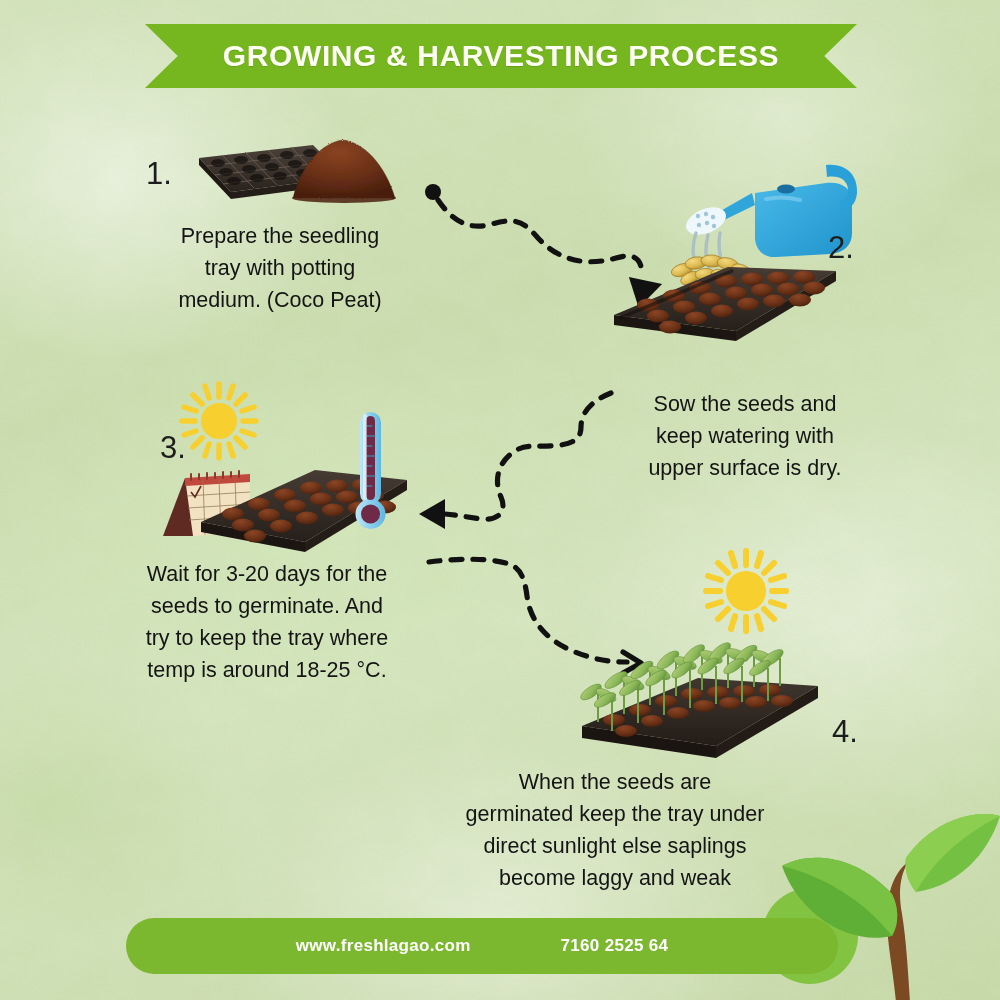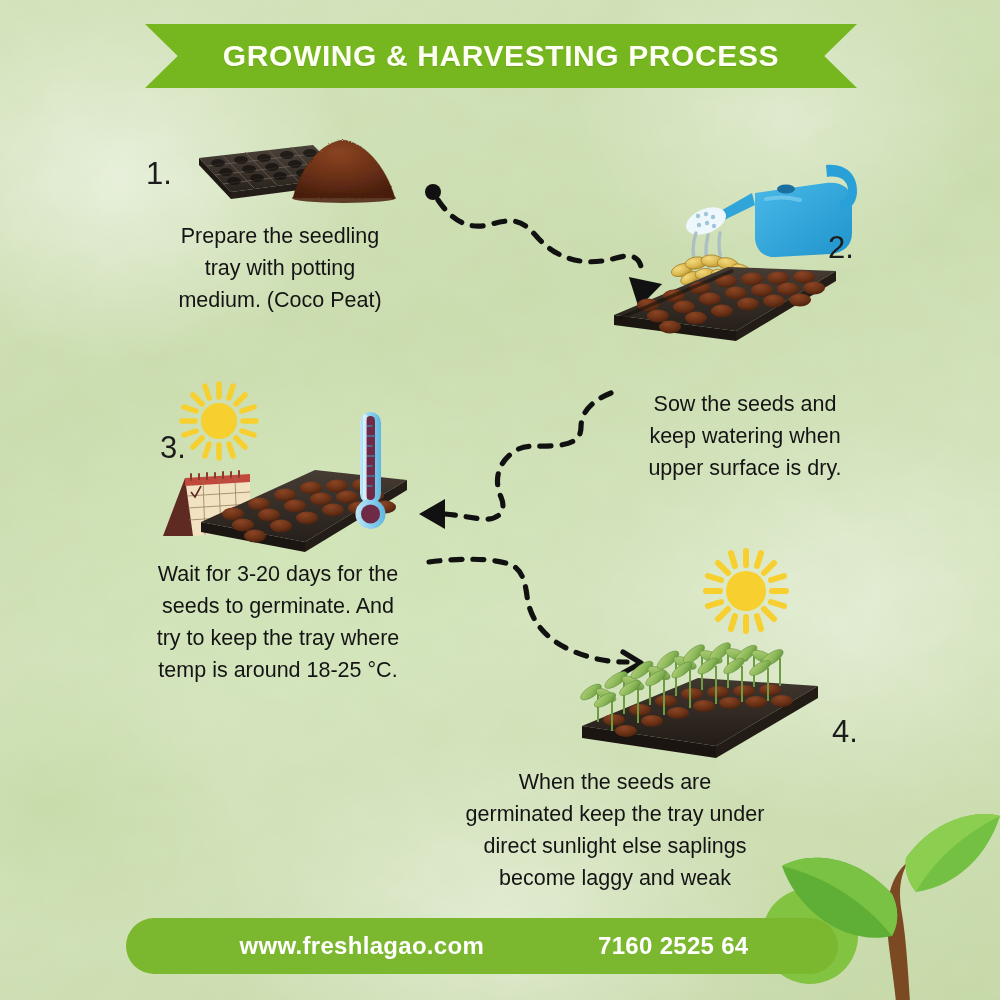--- a/index.html
+++ b/index.html
@@ -41,21 +41,21 @@
     position:absolute;font-size:21.5px;line-height:32px;color:#141414;
     text-align:center;font-family:"Liberation Sans",sans-serif;white-space:pre-line;
   }
 
   
   .footer{
     position:absolute;left:126px;top:918px;width:712px;height:56px;
     background:var(--green,#7cb82f);border-radius:30px;
     display:flex;align-items:center;justify-content:center;gap:90px;
   }
-  .footer span{color:#ffffff;font-weight:bold;font-size:24px;letter-spacing:.3px;margin-left:24px;}
+  .footer span{color:#ffffff;font-weight:bold;font-size:17px;letter-spacing:.3px;}
 
   svg.art{position:absolute;overflow:visible;}
 </style>
 </head>
 <body>
 
 <div id="poster">
 
   <svg id="grain" viewBox="0 0 1000 1000" preserveAspectRatio="none">
     <defs>
@@ -228,21 +228,21 @@
         <ellipse cx="174" cy="156" rx="11" ry="6.5"></ellipse>
           <ellipse cx="200" cy="155" rx="11" ry="6.5"></ellipse>
       </g>
       <g fill="#120e0a" opacity=".55">
         <polygon points="18,172 132,124 134,127 20,175"></polygon>
       </g>
     </g>
   </svg>
   <div class="step-num" style="left:828px;top:230px;">2.</div>
   <div class="step-text" style="left:600px;top:388px;width:290px;">Sow the seeds and
-keep watering when
+keep watering with
 upper surface is dry.</div>
 
   <svg class="art" style="left:415px;top:385px;width:205px;height:160px" viewBox="0 0 205 160">
     <path d="M196,8 C176,16 166,28 166,42 C166,54 158,58 146,60 C124,63 112,58 100,66 C84,76 78,94 86,112 C92,126 84,136 66,134 C52,132 42,130 30,129" fill="none" stroke="#111" stroke-width="5.2" stroke-linecap="round" stroke-dasharray="11 11"></path>
     <polygon points="4,129 30,114 30,144" fill="#111"></polygon>
   </svg>
 
   <svg class="art" style="left:176px;top:378px;width:86px;height:86px" viewBox="0 0 86 86">
     <circle cx="43" cy="43" r="18" fill="#f7cf2e"></circle>
     <g stroke="#f7cf2e" stroke-width="5.5" stroke-linecap="round">
@@ -347,21 +347,21 @@
         <line x1="211" y1="28" x2="217" y2="28"></line>
         <line x1="211" y1="38" x2="220" y2="38"></line>
         <line x1="211" y1="48" x2="217" y2="48"></line>
         <line x1="211" y1="58" x2="220" y2="58"></line>
         <line x1="211" y1="68" x2="217" y2="68"></line>
       </g>
       <rect x="208" y="-4" width="4" height="86" rx="2" fill="#ffffff" opacity=".5"></rect>
     </g>
   </svg>
   <div class="step-num" style="left:160px;top:430px;">3.</div>
-  <div class="step-text" style="left:128px;top:558px;width:300px;">Wait for 3-20 days for the
+  <div class="step-text" style="left:117px;top:558px;width:300px;">Wait for 3-20 days for the
 seeds to germinate. And
 try to keep the tray where
 temp is around 18-25 °C.</div>
 
   <svg class="art" style="left:425px;top:548px;width:240px;height:130px" viewBox="0 0 240 130">
     <path d="M4,14 C34,10 66,10 84,16 C96,20 100,32 102,48 C105,72 120,92 150,104 C170,112 186,114 202,114" fill="none" stroke="#111" stroke-width="5.2" stroke-linecap="round" stroke-dasharray="11 11"></path>
     <path d="M198,104 L216,115 L198,125" fill="none" stroke="#111" stroke-width="5.2" stroke-linecap="round" stroke-linejoin="round"></path>
   </svg>
 
   <svg class="art" style="left:700px;top:545px;width:92px;height:92px" viewBox="0 0 92 92">

